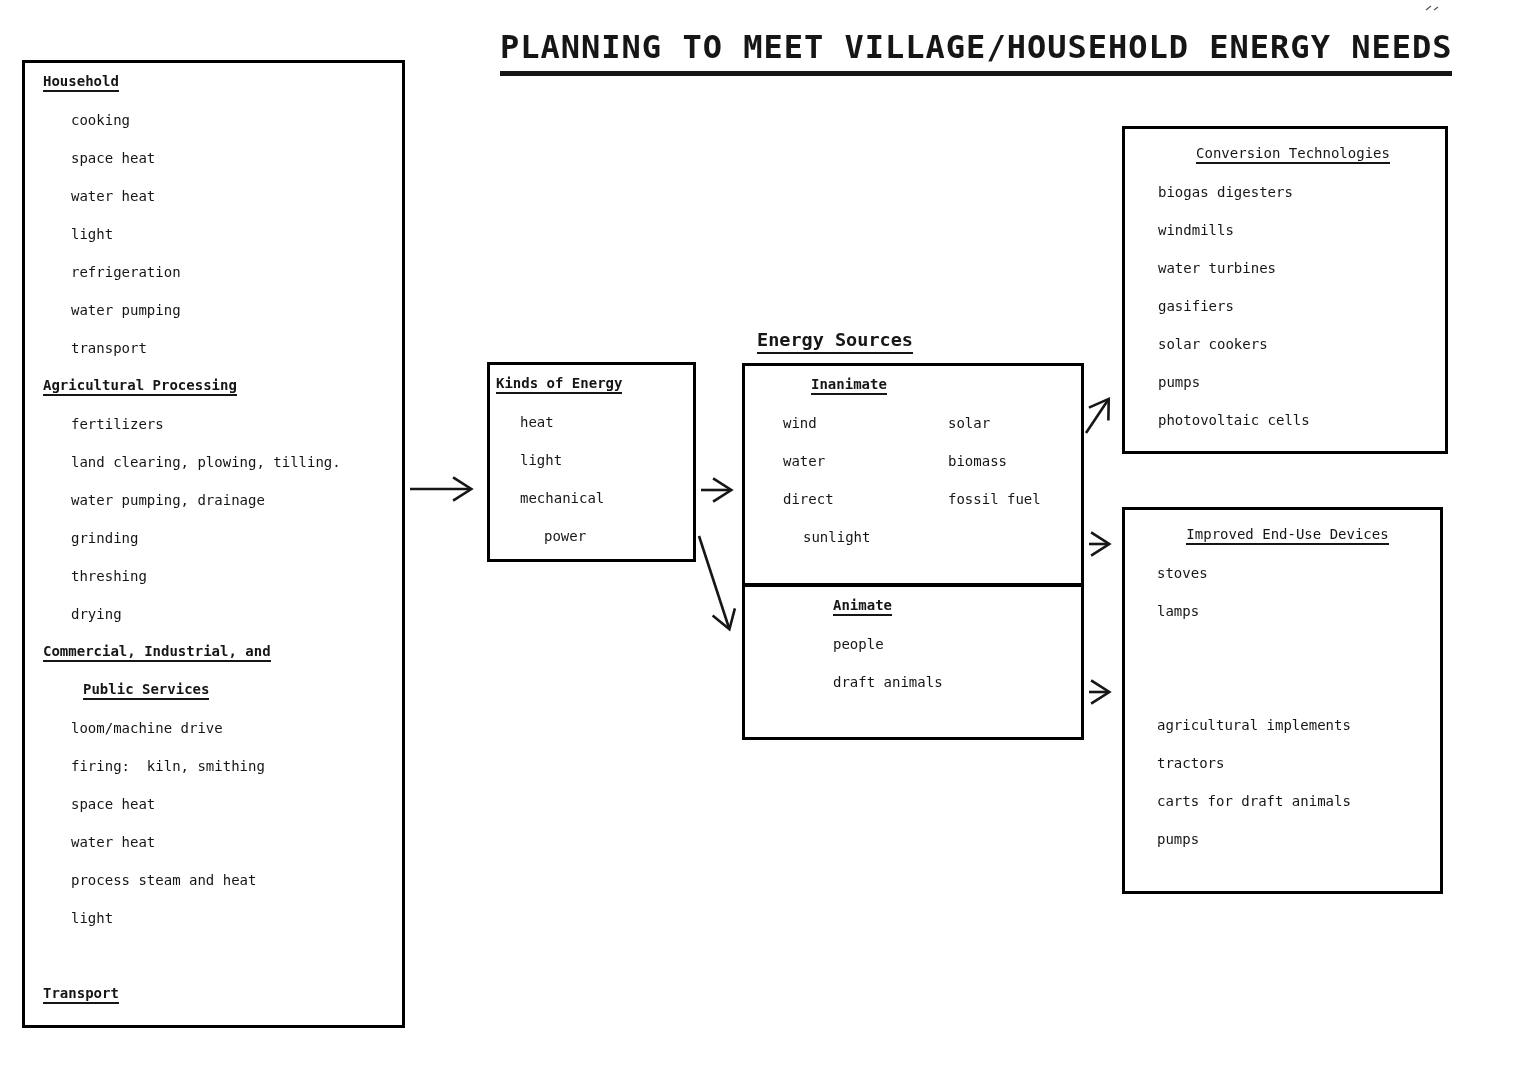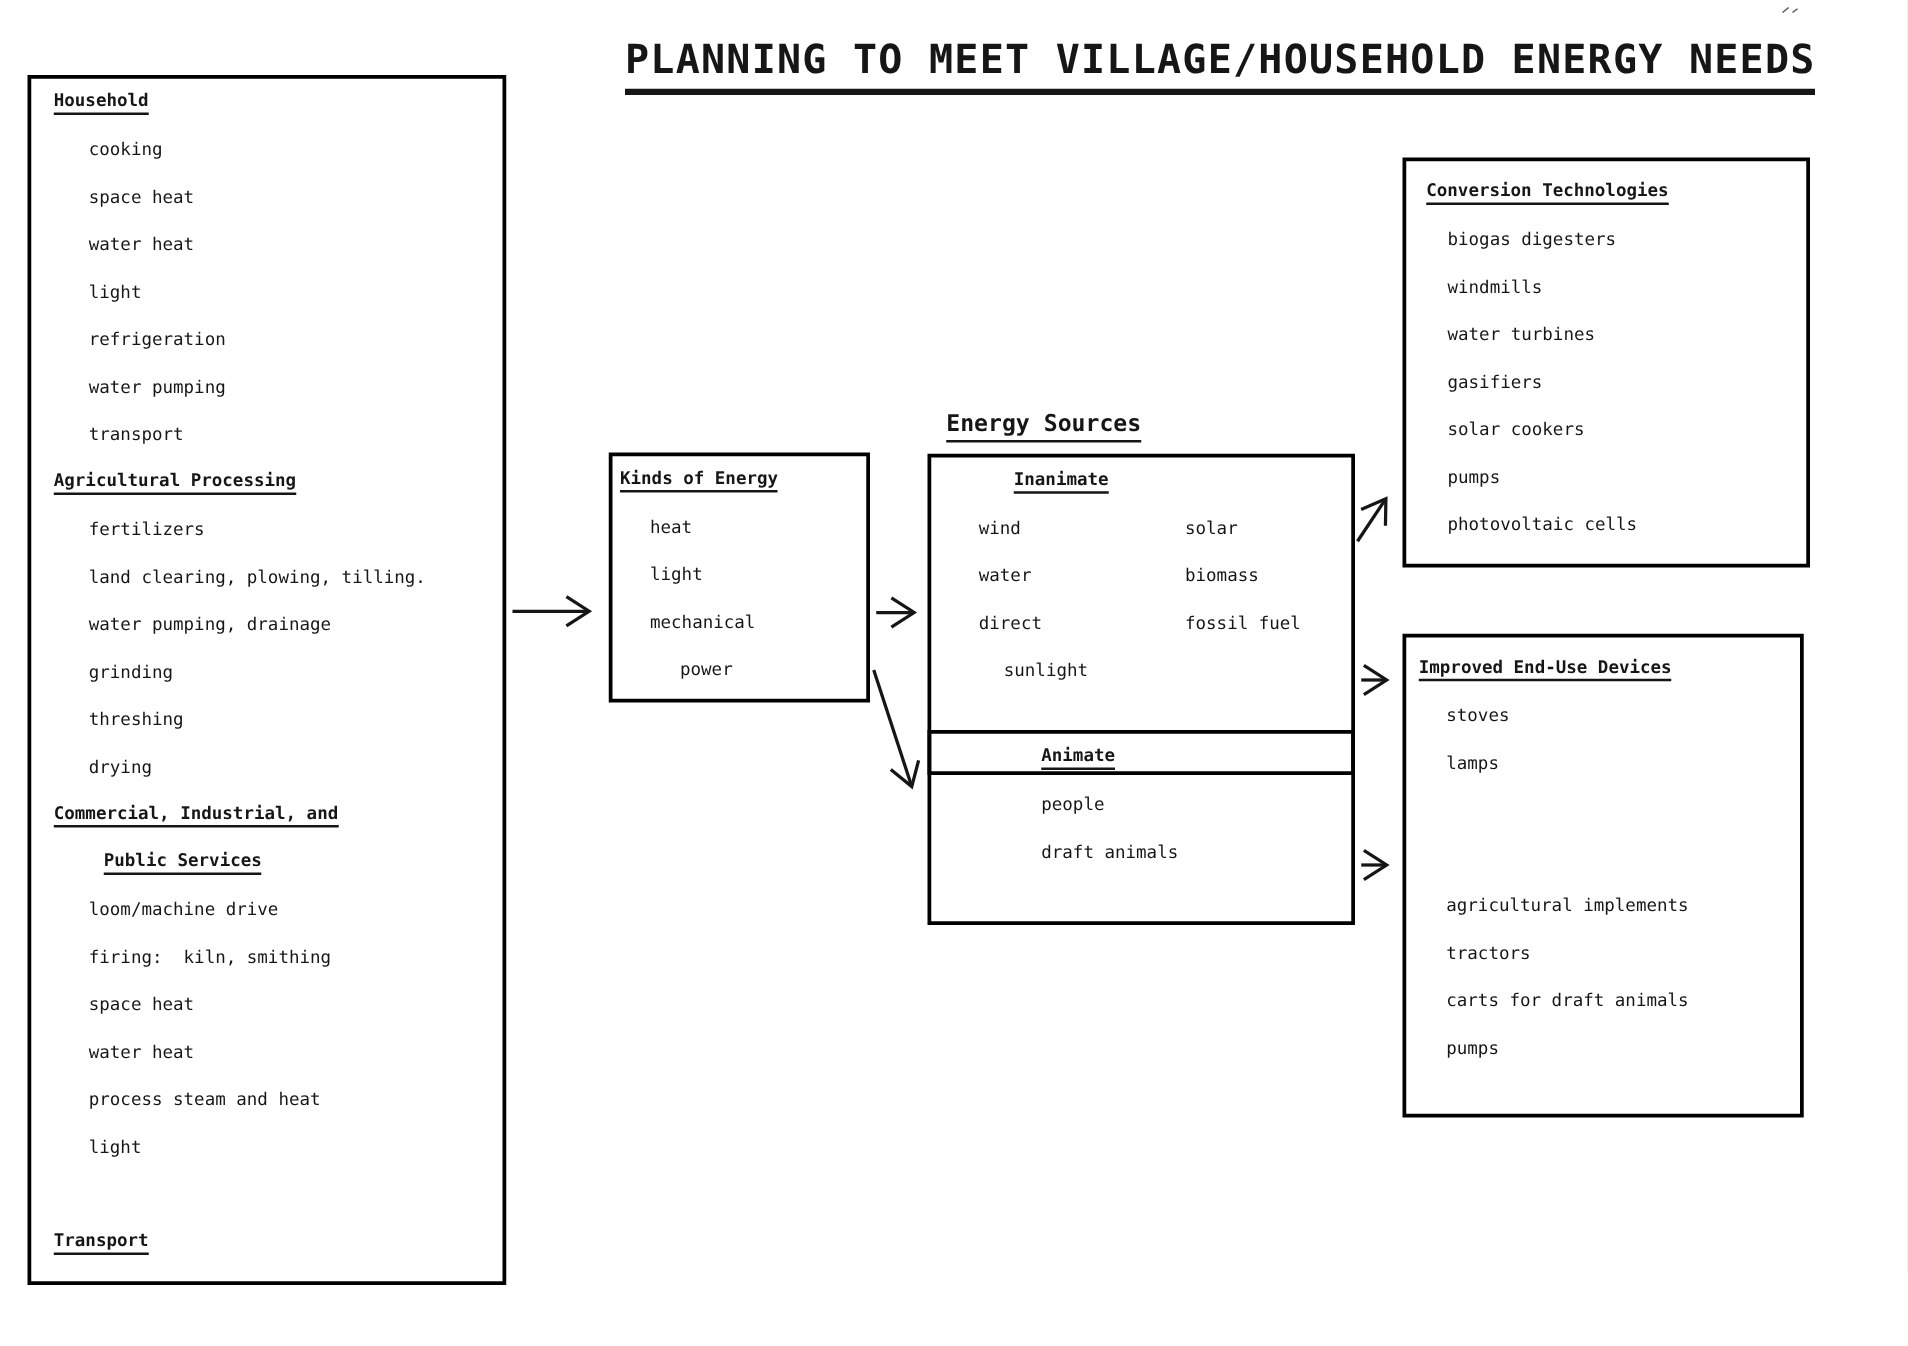--- a/index.html
+++ b/index.html
@@ -45,25 +45,25 @@
   .inan .line.h{padding-left:66px;font-weight:bold;}
   .inan .row{height:38px;display:flex;align-items:center;}
   .inan .col-l{margin-left:38px;width:165px;}
   .inan .row.i2 .col-l{margin-left:58px;width:145px;}
   .inan .col-r{flex:1;}
   
   .anim .line.h{padding-left:88px;font-weight:bold;}
   .anim .line.i{padding-left:88px;}
   
   .conv{padding-top:6px;}
-  .conv .line.h{padding-left:16px;font-weight:bold;}
+  .conv .line.h{padding-left:16px;font-weight:normal;justify-content:center;}
   .conv .line.i{padding-left:33px;}
   
   .dev{padding-top:6px;}
-  .dev .line.h{padding-left:10px;font-weight:bold;}
+  .dev .line.h{padding-left:10px;font-weight:normal;justify-content:center;}
   .dev .line.i{padding-left:32px;}
   
   .floating-label{
     position:absolute;left:757px;top:329px;
     font-size:18.5px;font-weight:bold;
     padding-bottom:2px;border-bottom:2px solid #161616;
   }
   .caption{
     position:absolute;left:562px;top:1012px;
     font-size:19px;
@@ -169,21 +169,21 @@
       <div class="line i">
         <span class="txt">mechanical</span>
       </div>
       <div class="line i2">
         <span class="txt">power</span>
       </div>
     </div>
 
   <div class="floating-label txt">Energy Sources</div>
 
-  <div class="box inan" style="left:742px;top:363px;width:342px;height:257px;">
+  <div class="box inan" style="left:742px;top:363px;width:342px;height:223px;">
     <div class="line h">
       <span class="txt u">Inanimate</span>
     </div>
     <div>
         <div class="row ">
           <span class="col-l txt">wind</span>
           <span class="col-r txt">solar</span>
         </div>
         <div class="row ">
           <span class="col-l txt">water</span>

